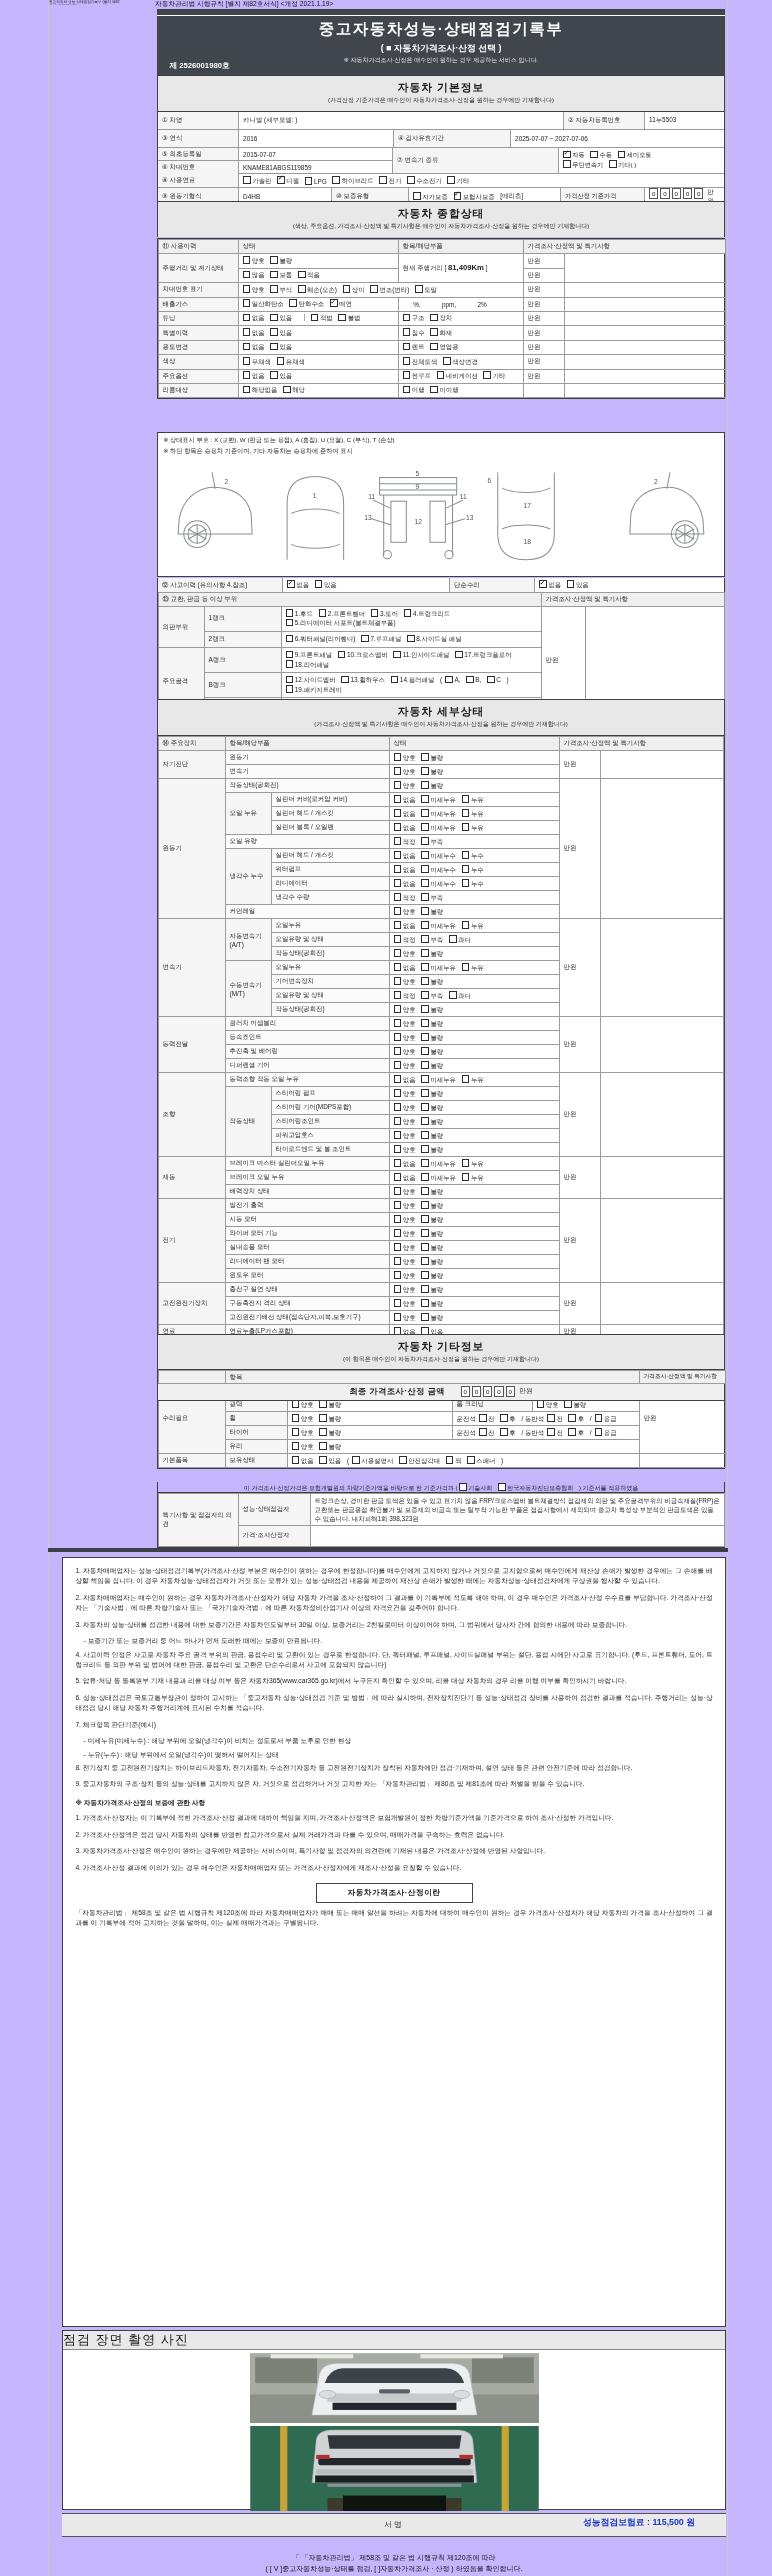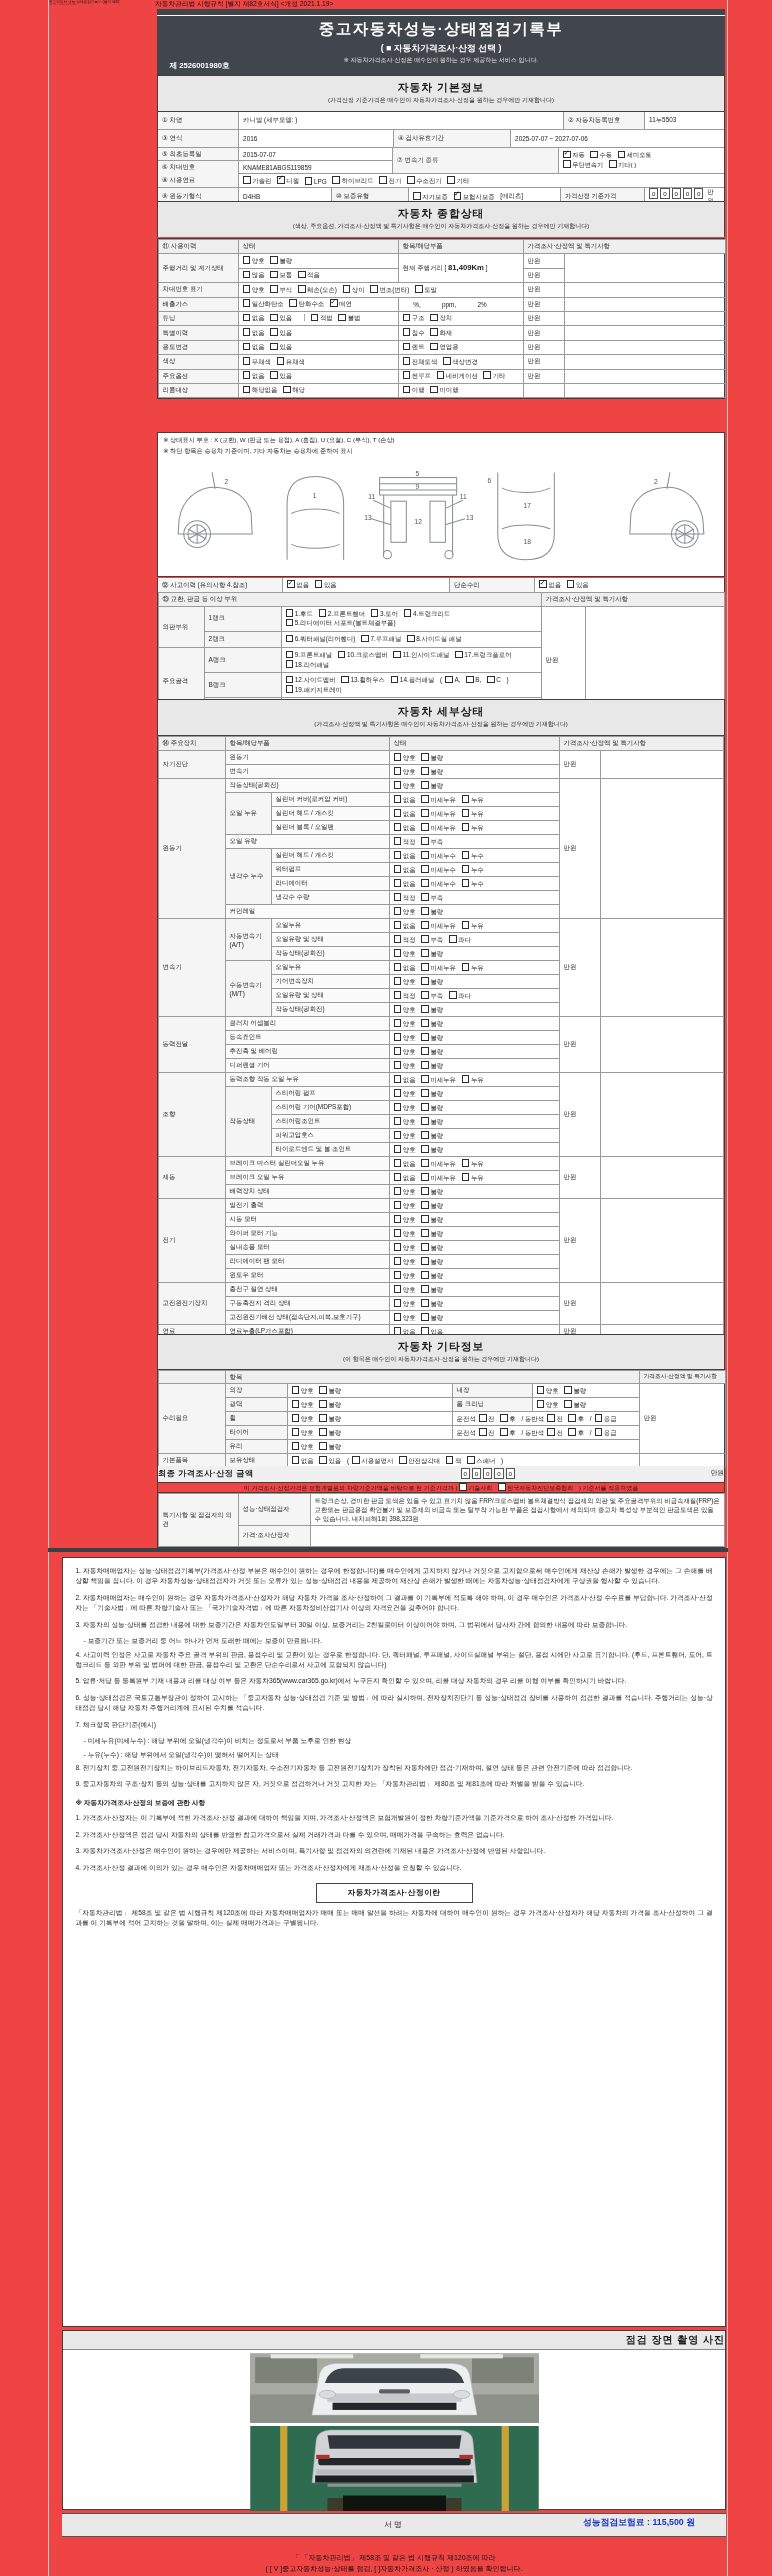--- a/index.html
+++ b/index.html
@@ -1,17 +1,17 @@
 <!DOCTYPE html>
 <html style="font-size:8.2px"><head>
 <meta charset="utf-8">
 <style>
   html,body{margin:0;padding:0;background:#fff}
   body{font-family:"Liberation Sans","DejaVu Sans",sans-serif;color:#1b1b1b}
-  #page{position:relative;width:773px;height:2576px;background:#ef4444;overflow:hidden}
+  #page{position:relative;width:773px;height:2576px;background:#c4b5fd;overflow:hidden}
   .abs{position:absolute;box-sizing:border-box}
   .pageline{position:absolute;top:0;width:0.5px;height:2576px;background:#c9c9c9}
   
   #banner{background:#41464d;color:#fff;text-align:center}
   #banner .wline{position:absolute;top:6.2px;left:0;right:0;height:1.5px;background:#fff}
   #banner h1{margin:10.3px 0 0;font-size:15.5px;letter-spacing:1.5px}
   #banner .sel{font-size:8.8px;margin-top:2.6px;font-weight:bold}
   #banner .bnote{font-size:6px;color:#e9e9e9;margin-top:1.5px}
   #banner .docno{position:absolute;left:12.4px;bottom:3.6px;font-size:7.7px;font-weight:bold}
   
@@ -43,21 +43,21 @@
   .dg{display:inline-block;width:7.2px;height:9.3px;border:0.5px solid #555;margin-right:2.1px;text-align:center;font-size:6.2px;line-height:9.3px;background:#fff}
   
   #notice{border:1px solid #3f3f3f;background:#fff}
   #notice .nhead{height:19.6px;background:#ececec;border-bottom:0.5px solid #777;text-align:center;font-weight:bold;font-size:8.8px;line-height:19.6px;letter-spacing:3.1px}
   #notice .nbody{padding:8.2px 12.4px;font-size:6.7px;line-height:10.3px;color:#222;height:722px;overflow:hidden}
   p.np{margin:0 0 6.2px;text-align:justify}
   p.np.sub{margin:0 0 3.1px;padding-left:8.2px}
   p.np.head{font-weight:bold;margin:8.2px 0 5.2px}
   #pdefbox{display:block;margin:10.3px auto 5.2px;width:155px;border:1px solid #444;text-align:center;font-weight:bold;font-size:7.7px;padding:3.6px 0;letter-spacing:0.5px}
   
-  #photos .phead{height:17.5px;background:#e8e8e8;border-bottom:0.5px solid #888;text-align:right;font-weight:bold;font-size:10px;line-height:17.5px;letter-spacing:1px}
+  #photos .phead{height:17.5px;background:#e8e8e8;border-bottom:0.5px solid #888;text-align:left;font-weight:normal;font-size:13px;line-height:17.5px;letter-spacing:1px}
   .photo{display:block;margin:3.1px auto 0}
   
   #sign{background:#e9e9e9;border-top:1px solid #555;border-bottom:1px solid #555;text-align:center}
   #sign .slabel{font-size:7.7px;margin-top:6.2px;letter-spacing:2.1px}
   #sign .fee{position:absolute;right:31px;bottom:7.2px;font-size:8.8px;font-weight:bold}
   .footer{left:62px;width:664px;text-align:center;font-size:7px;color:#111}
   .legend{font-size:6.2px;color:#222;padding:1.5px 5.2px;line-height:9.8px}
   .gasitem{white-space:pre}
   .mileage b{font-size:7.7px}
 </style>
@@ -619,21 +619,21 @@
       <tr style="height:14px">
         <td class="lab ctr">기본품목</td>
         <td class="lab">보유상태</td>
         <td colspan="3"><span class="opt"><span class="cb"></span><span>없음</span></span><span class="opt"><span class="cb"></span><span>있음</span></span><span class="xt">(</span><span class="opt"><span class="cb"></span><span>사용설명서</span></span><span class="opt"><span class="cb"></span><span>안전삼각대</span></span><span class="opt"><span class="cb"></span><span>잭</span></span><span class="opt"><span class="cb"></span><span>스패너</span></span><span class="xt">)</span></td>
         <td></td>
       </tr>
     </tbody>
       </table>
   </div>
 
-  <div class="abs twrap" style="left:157px;top:1466px;width:568px;height:16.5px;background:#f0f0f0;border-top:none;display:flex;align-items:center;justify-content:space-between">
+  <div class="abs twrap" style="left:157px;top:1384px;width:568px;height:16.5px;background:#f0f0f0;border-top:none;display:flex;align-items:center;justify-content:center">
     <span style="font-size:8.2px;font-weight:bold;letter-spacing:0.5px;margin-right:15.5px">최종 가격조사·산정 금액</span>
     <span><span class="dg">0</span><span class="dg">0</span><span class="dg">0</span><span class="dg">0</span><span class="dg">0</span>&nbsp;</span>
     <span style="font-size:6.7px">만원</span>
   </div>
   <div class="abs" style="left:157px;top:1482px;width:568px;height:9.8px;border-left:1px solid #3f3f3f;border-right:1px solid #3f3f3f;font-size:6px;text-align:center;padding-top:1px">
     <span>이 가격조사·산정가격은 보험개발원의 차량기준가액을 바탕으로 한 기준가격과 (</span> <span><span class="opt"><span class="cb"></span><span>기술사회</span></span><span class="opt"><span class="cb"></span><span>한국자동차진단보증협회</span></span></span><span>) 기준서를 적용하였음</span>
   </div>
 
   <div class="abs twrap" style="left:157px;top:1492px;width:568px">
     <table class="ft">

